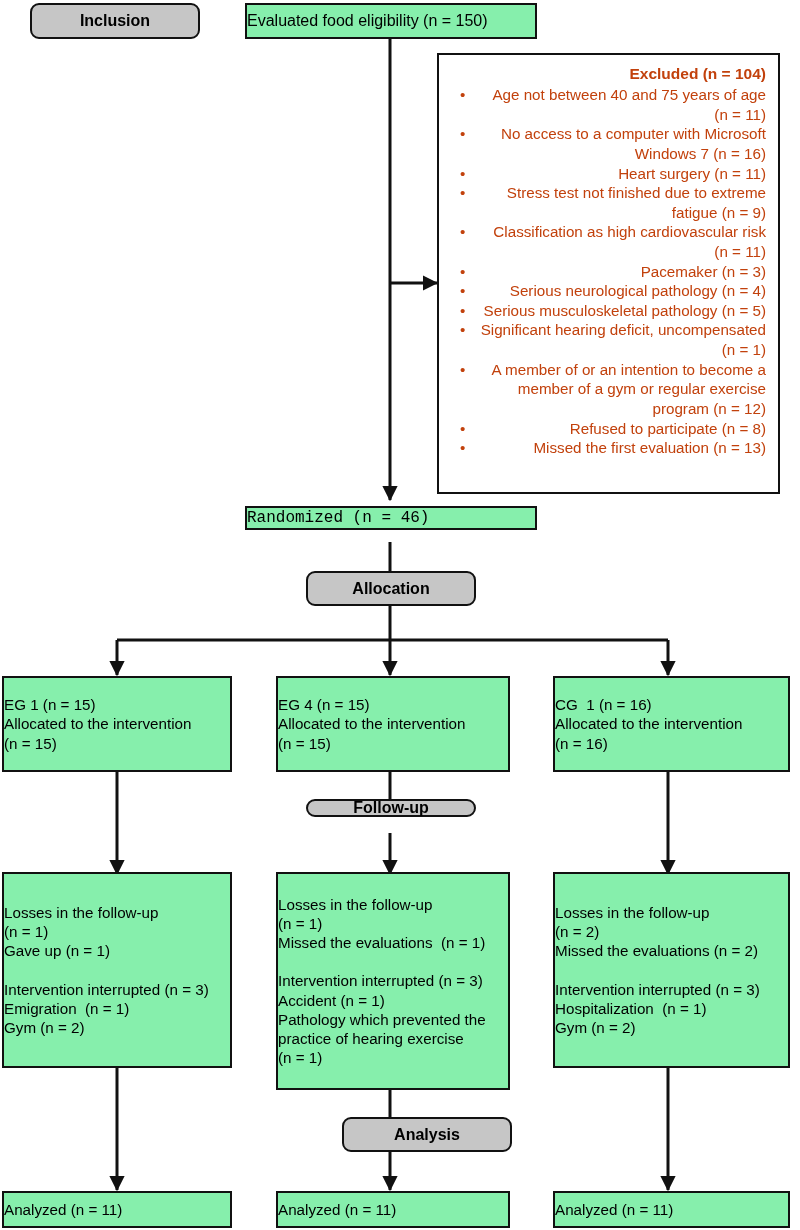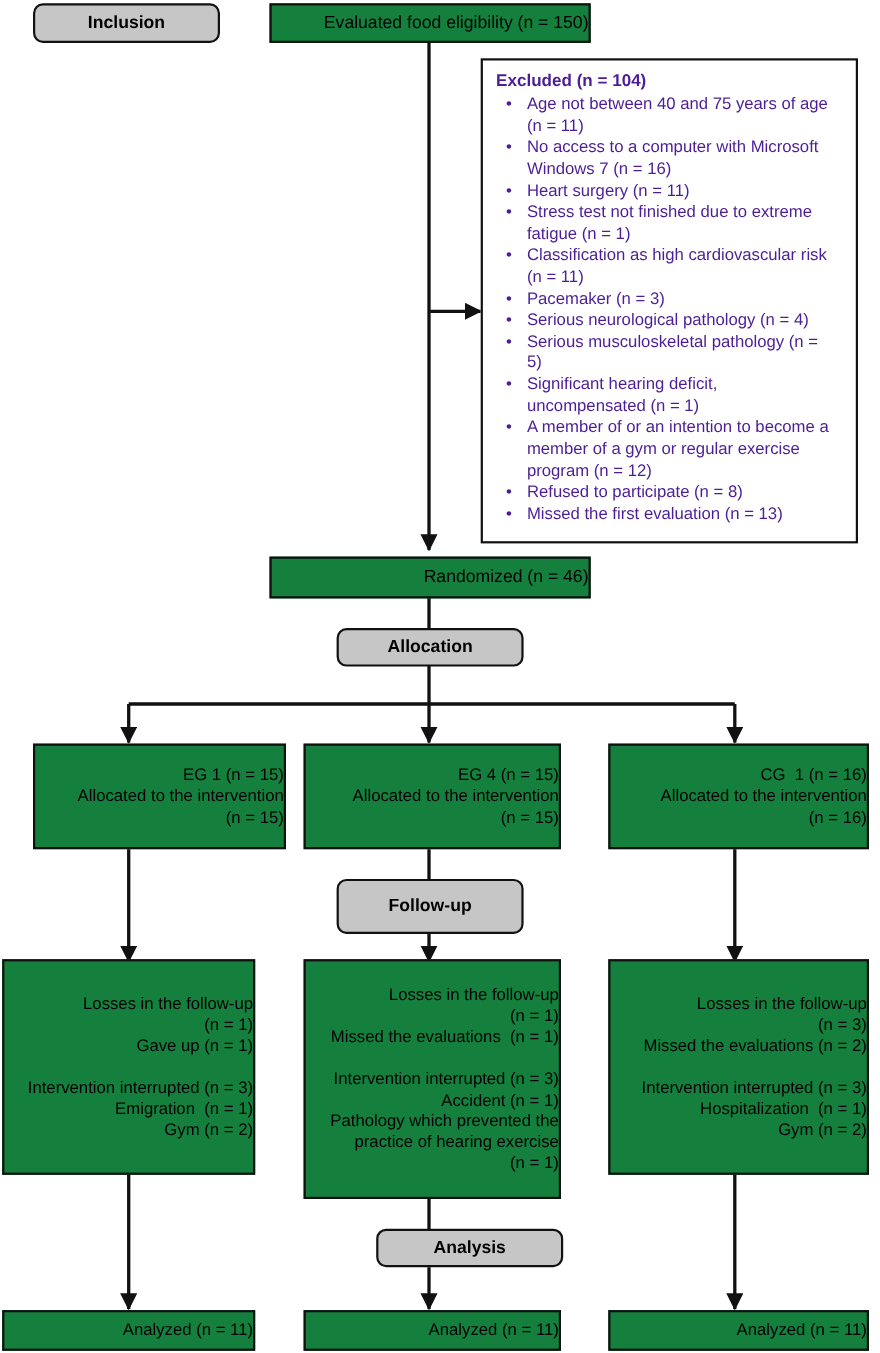--- a/index.html
+++ b/index.html
@@ -24,24 +24,24 @@
     top: 0;
     width: 800px;
     height: 1230px;
     pointer-events: none;
   }
   .node {
     position: absolute;
     box-sizing: border-box;
     display: flex;
     flex-direction: column;
-    align-items: flex-end;
+    align-items: flex-start;
     justify-content: center;
     text-align: center;
-    background: #15803d;
+    background: #86efac;
     border: 2.5px solid #111111;
     color: #000000;
   }
   .node .ln {
     display: block;
     line-height: 1.26;
     white-space: pre;
   }
   .stage {
     position: absolute;
@@ -55,23 +55,23 @@
     border-radius: 9px;
     font-weight: bold;
     color: #000000;
     z-index: 3;
   }
   .excluded {
     position: absolute;
     box-sizing: border-box;
     background: #ffffff;
     border: 2.5px solid #111111;
-    color: #4c1d95;
-    padding: 9px 24px 8px 12px;
-    text-align: left;
+    color: #c2410c;
+    padding: 9px 12px 8px 12px;
+    text-align: right;
     z-index: 2;
   }
   .excluded .exc-title {
     font-weight: bold;
     font-size: 15.5px;
     line-height: 1.3;
     margin-bottom: 1px;
   }
   .exc-list {
     list-style: none;
@@ -130,62 +130,62 @@
   </svg>
 
   <div class="stage" style="left:306px; top:571px; width:170px; height:35px; font-size:16px;">
     <span>Allocation</span>
   </div>
 
   <div class="stage" style="left:30px; top:3px; width:170px; height:36px; font-size:16px;">
     <span>Inclusion</span>
   </div>
 
-  <div class="stage" style="left:306px; top:799px; width:170px; height:50px; font-size:16px;">
+  <div class="stage" style="left:306px; top:799px; width:170px; height:18px; font-size:16px;">
     <span>Follow-up</span>
   </div>
 
   <div class="stage" style="left:306px; top:1117px; width:170px; height:35px; font-size:16px;margin-left:36px;">
     <span>Analysis</span>
   </div>
 
   <div class="node" style="left:245px; top:3px; width:292px; height:36px;">
     <span class="ln t16">Evaluated food eligibility (n = 150)</span>
   </div>
 
   <div class="excluded" style="left:437px; top:53px; width:343px; height:441px;">
     <div class="exc-title">Excluded (n = 104)</div>
     <ul class="exc-list">
       <li><span class="bullet">•</span><span>Age not between 40 and 75 years of age
 (n = 11)</span></li>
       <li><span class="bullet">•</span><span>No access to a computer with Microsoft
 Windows 7 (n = 16)</span></li>
       <li><span class="bullet">•</span><span>Heart surgery (n = 11)</span></li>
       <li><span class="bullet">•</span><span>Stress test not finished due to extreme
-fatigue (n = 1)</span></li>
+fatigue (n = 9)</span></li>
       <li><span class="bullet">•</span><span>Classification as high cardiovascular risk
 (n = 11)</span></li>
       <li><span class="bullet">•</span><span>Pacemaker (n = 3)</span></li>
       <li><span class="bullet">•</span><span>Serious neurological pathology (n = 4)</span></li>
       <li><span class="bullet">•</span><span>Serious musculoskeletal pathology (n = 5)</span></li>
       <li><span class="bullet">•</span><span>Significant hearing deficit, uncompensated
 (n = 1)</span></li>
       <li><span class="bullet">•</span><span>A member of or an intention to become
 a member of a gym or regular exercise
 program (n = 12)</span></li>
       <li><span class="bullet">•</span><span>Refused to participate (n = 8)</span></li>
       <li><span class="bullet">•</span><span>Missed the first evaluation (n = 13)</span></li>
     </ul>
   </div>
 
-  <div class="node" style="left:245px; top:506px; width:292px; height:38px;">
+  <div class="node" style="left:245px; top:506px; width:292px; height:24px;font-family:Liberation Mono, monospace;">
     <span class="ln t16">Randomized (n = 46)</span>
   </div>
 
-  <div class="node" style="left:2px; top:676px; width:230px; height:96px;margin-left:28px;">
+  <div class="node" style="left:2px; top:676px; width:230px; height:96px;">
     <span class="ln t152">EG 1 (n = 15)</span>
     <span class="ln t152">Allocated to the intervention</span>
     <span class="ln t152">(n = 15)</span>
   </div>
 
   <div class="node" style="left:276px; top:676px; width:234px; height:96px;">
     <span class="ln t152">EG 4 (n = 15)</span>
     <span class="ln t152">Allocated to the intervention</span>
     <span class="ln t152">(n = 15)</span>
   </div>
@@ -213,21 +213,21 @@
     <span class="ln t152">&nbsp;</span>
     <span class="ln t152">Intervention interrupted (n = 3)</span>
     <span class="ln t152">Accident (n = 1)</span>
     <span class="ln t152">Pathology which prevented the</span>
     <span class="ln t152">practice of hearing exercise</span>
     <span class="ln t152">(n = 1)</span>
   </div>
 
   <div class="node" style="left:553px; top:872px; width:237px; height:196px;">
     <span class="ln t152">Losses in the follow-up</span>
-    <span class="ln t152">(n = 3)</span>
+    <span class="ln t152">(n = 2)</span>
     <span class="ln t152">Missed the evaluations (n = 2)</span>
     <span class="ln t152">&nbsp;</span>
     <span class="ln t152">Intervention interrupted (n = 3)</span>
     <span class="ln t152">Hospitalization  (n = 1)</span>
     <span class="ln t152">Gym (n = 2)</span>
   </div>
 
   <div class="node" style="left:2px; top:1191px; width:230px; height:37px;">
     <span class="ln t152">Analyzed (n = 11)</span>
   </div>

